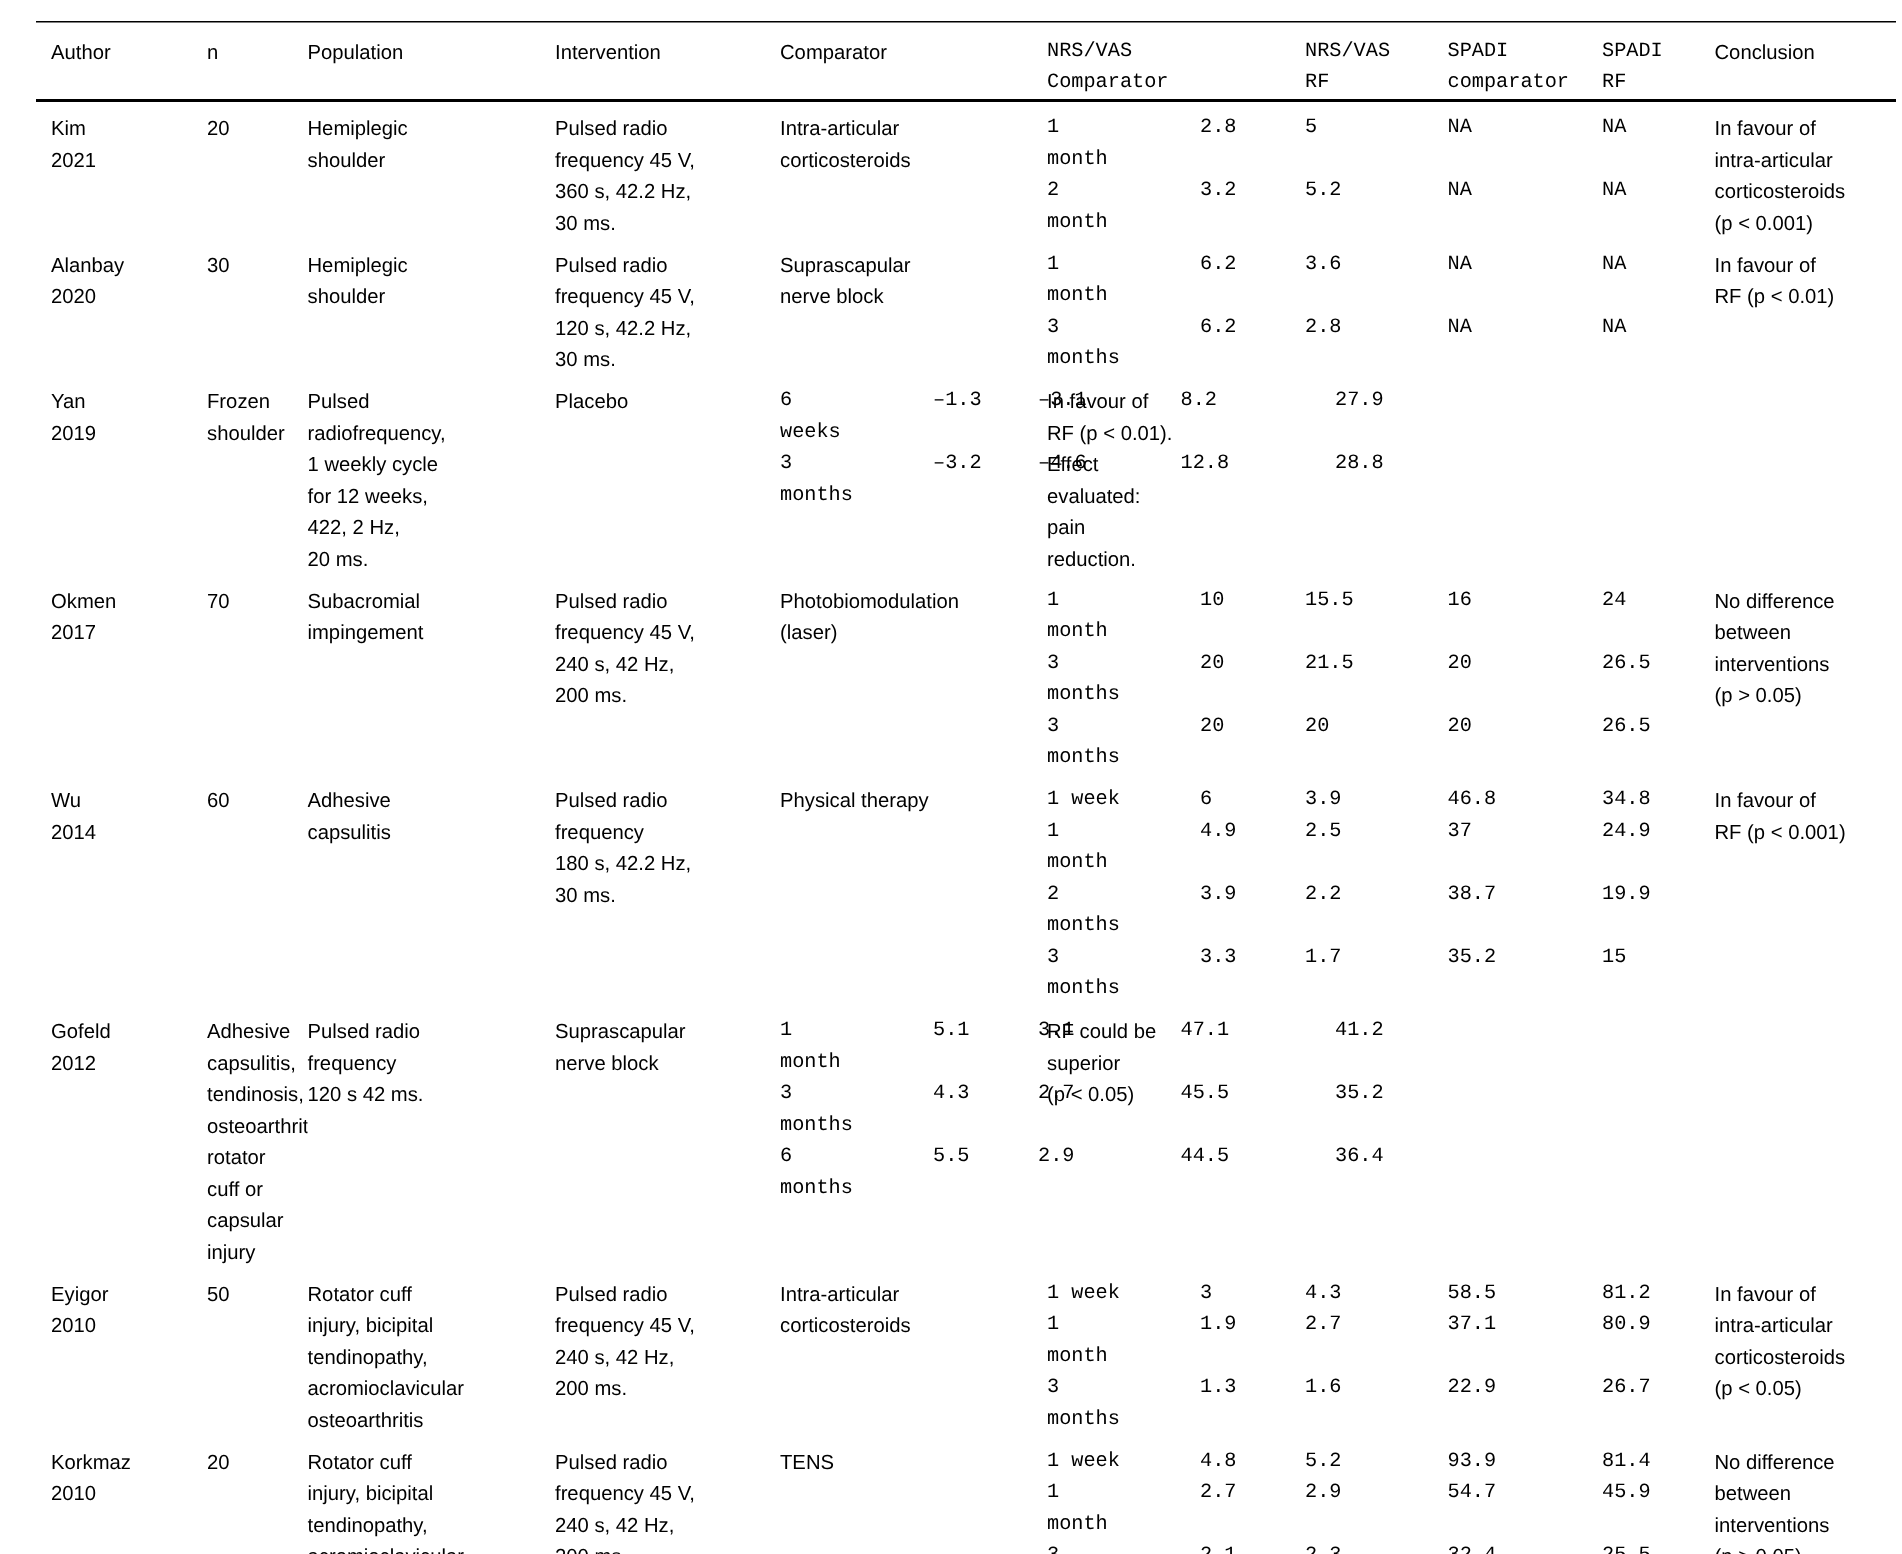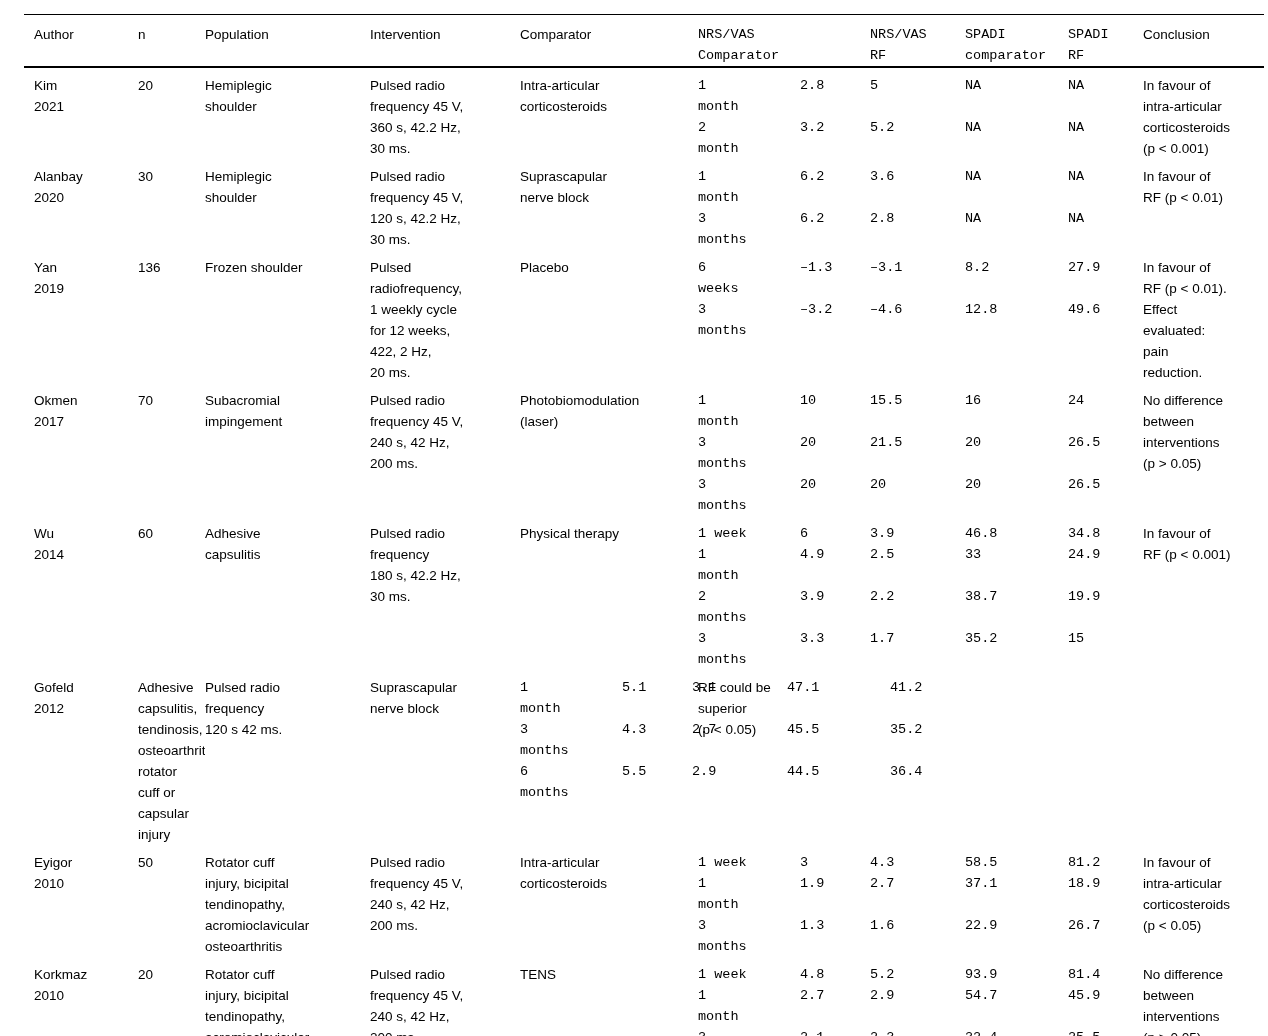--- a/index.html
+++ b/index.html
@@ -124,42 +124,41 @@
           <div class="cell">2.8</div>
           <div class="cell">NA</div>
           <div class="cell">NA</div>
         </div>
         <div class="cell">In favour of
 RF (p &lt; 0.01)</div>
       </div>
       <div class="grid-row study-row">
         <div class="cell c-author">Yan
 2019</div>
-        <div class="cell">136</div>
         <div class="cell">Frozen shoulder</div>
         <div class="cell">Pulsed
 radiofrequency,
 1 weekly cycle
 for 12 weeks,
 422, 2 Hz,
 20 ms.</div>
         <div class="cell">Placebo</div>
         <div class="meas-grid">
           <div class="cell">6
 weeks</div>
           <div class="cell">–1.3</div>
           <div class="cell">–3.1</div>
           <div class="cell">8.2</div>
           <div class="cell">27.9</div>
           <div class="cell">3
 months</div>
           <div class="cell">–3.2</div>
           <div class="cell">–4.6</div>
           <div class="cell">12.8</div>
-          <div class="cell">49.6</div>
+          <div class="cell">28.8</div>
         </div>
         <div class="cell">In favour of
 RF (p &lt; 0.01).
 Effect
 evaluated:
 pain
 reduction.</div>
       </div>
       <div class="grid-row study-row">
         <div class="cell c-author">Okmen
@@ -212,21 +211,21 @@
         <div class="meas-grid">
           <div class="cell">1 week</div>
           <div class="cell">6</div>
           <div class="cell">3.9</div>
           <div class="cell">46.8</div>
           <div class="cell">34.8</div>
           <div class="cell">1
 month</div>
           <div class="cell">4.9</div>
           <div class="cell">2.5</div>
-          <div class="cell">33</div>
+          <div class="cell">37</div>
           <div class="cell">24.9</div>
           <div class="cell">2
 months</div>
           <div class="cell">3.9</div>
           <div class="cell">2.2</div>
           <div class="cell">38.7</div>
           <div class="cell">19.9</div>
           <div class="cell">3
 months</div>
           <div class="cell">3.3</div>
@@ -294,21 +293,21 @@
           <div class="cell">1 week</div>
           <div class="cell">3</div>
           <div class="cell">4.3</div>
           <div class="cell">58.5</div>
           <div class="cell">81.2</div>
           <div class="cell">1
 month</div>
           <div class="cell">1.9</div>
           <div class="cell">2.7</div>
           <div class="cell">37.1</div>
-          <div class="cell">18.9</div>
+          <div class="cell">80.9</div>
           <div class="cell">3
 months</div>
           <div class="cell">1.3</div>
           <div class="cell">1.6</div>
           <div class="cell">22.9</div>
           <div class="cell">26.7</div>
         </div>
         <div class="cell">In favour of
 intra-articular
 corticosteroids

